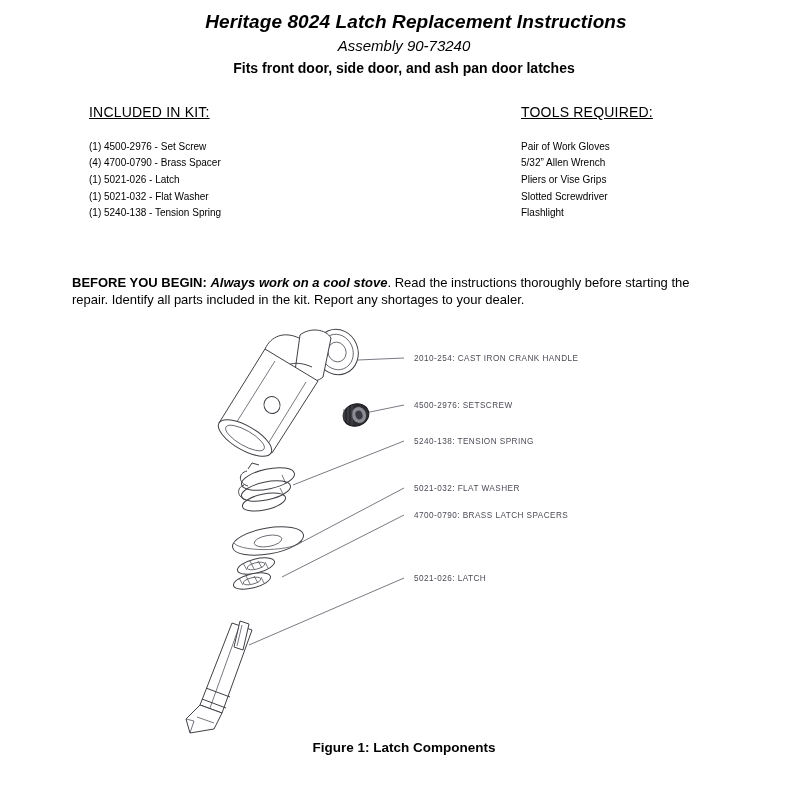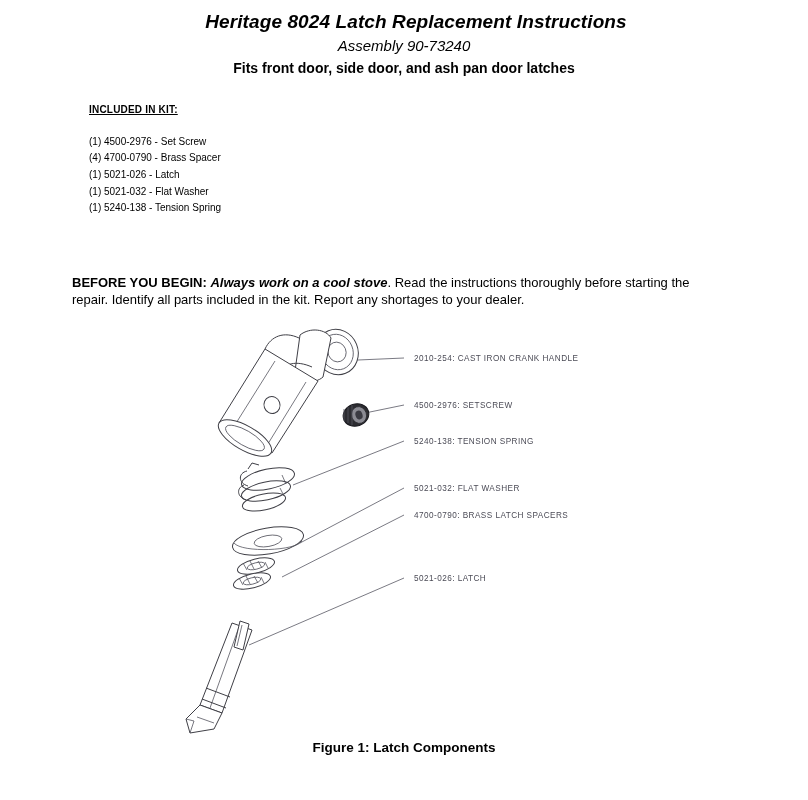--- a/index.html
+++ b/index.html
@@ -49,22 +49,22 @@
     height: 150px;
   }
   .col {
     position: absolute;
     top: 0;
   }
   .col-kit  { left: 89px; }
   .col-tools{ left: 521px; }
 
   .col-head {
-    font-size: 10px;
-    font-weight: bold;
+    font-size: 14px;
+    font-weight: normal;
     text-decoration: underline;
     letter-spacing: 0.2px;
     white-space: nowrap;
   }
   .col-list {
     list-style: none;
     margin: 0;
     padding: 0;
     margin-top: 19px;
   }
@@ -134,20 +134,30 @@
     <div class="col-head">INCLUDED IN KIT:</div>
     <ul class="col-list">
       <li>(1) 4500-2976 - Set Screw</li>
       <li>(4) 4700-0790 - Brass Spacer</li>
       <li>(1) 5021-026 - Latch</li>
       <li>(1) 5021-032 - Flat Washer</li>
       <li>(1) 5240-138 - Tension Spring</li>
     </ul>
   </div>
 
+  <div class="col col-tools">
+    <div class="col-head">TOOLS REQUIRED:</div>
+    <ul class="col-list">
+      <li>Pair of Work Gloves</li>
+      <li>5/32” Allen Wrench</li>
+      <li>Pliers or Vise Grips</li>
+      <li>Slotted Screwdriver</li>
+      <li>Flashlight</li>
+    </ul>
+  </div>
 
 </div>
 
 <p class="notice"><b>BEFORE YOU BEGIN:</b> <span class="bi">Always work on a cool stove</span><span>. Read the instructions thoroughly before starting the repair. Identify all parts included in the kit. Report any shortages to your dealer.</span></p>
 
 <div class="figure">
 <svg width="808" height="430" viewBox="0 0 808 430" xmlns="http://www.w3.org/2000/svg">
 
   <path class="lead" d="M335 56 L404 53"></path>
   <path class="lead" d="M365 108 L404 100"></path>

